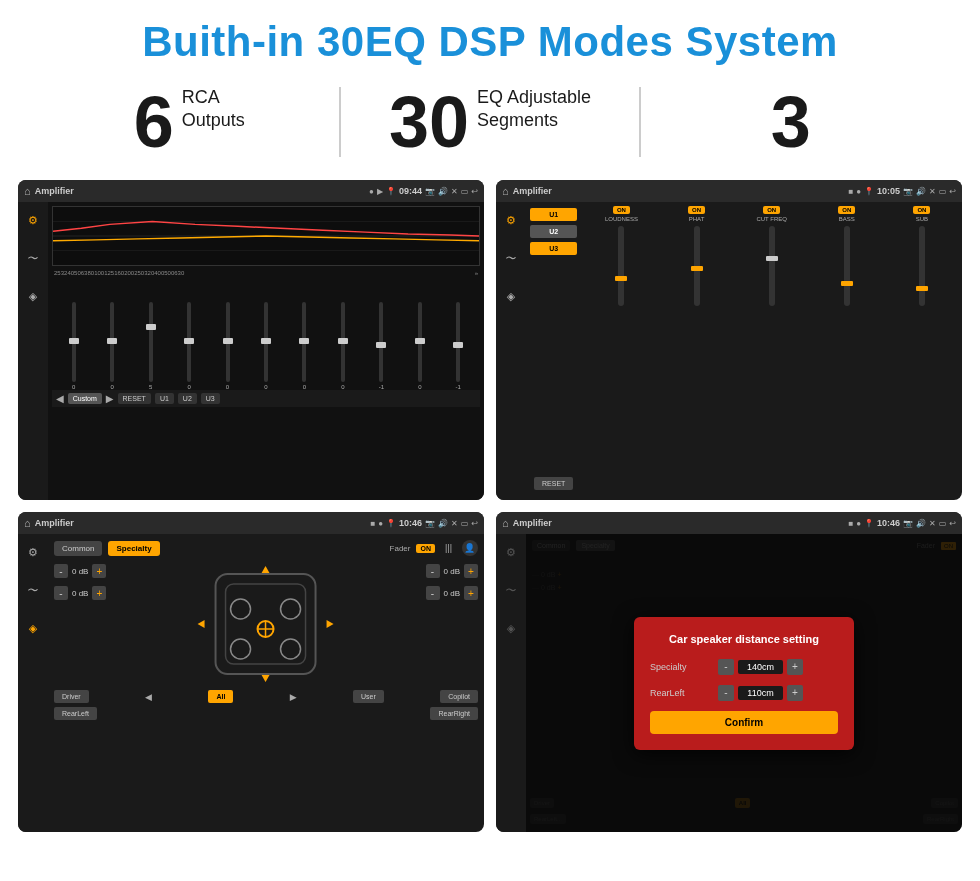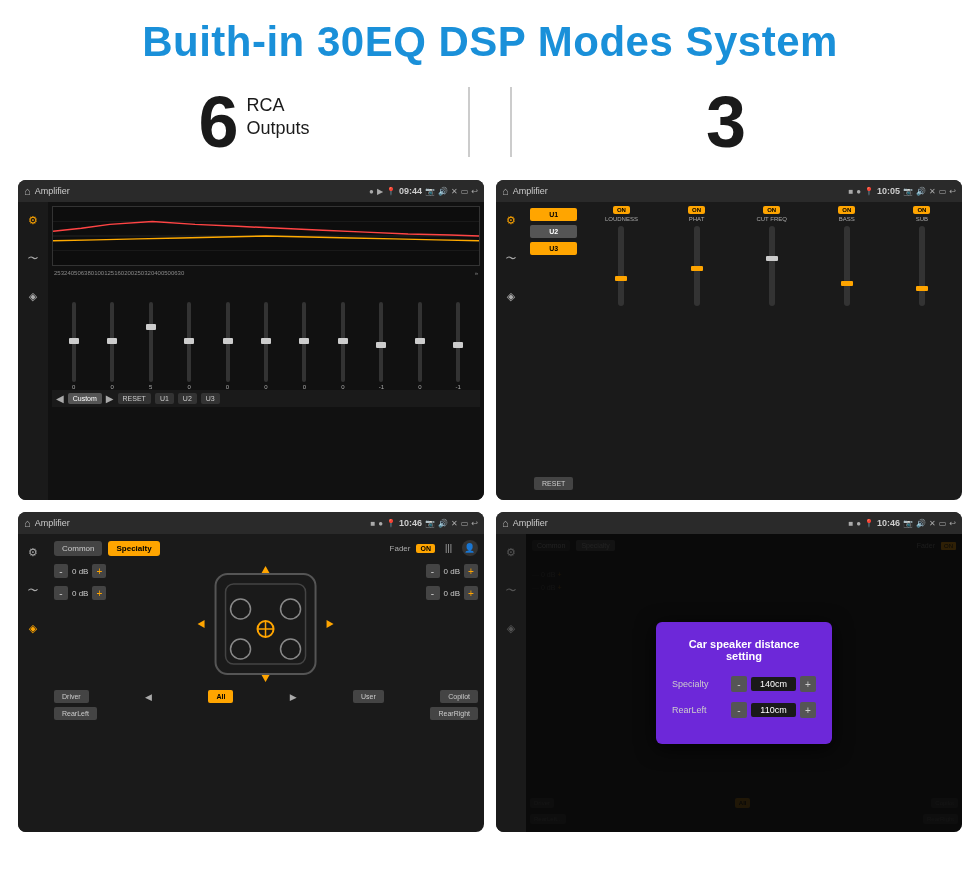--- a/index.html
+++ b/index.html
@@ -40,21 +40,20 @@
       font-size: 72px;
       font-weight: 900;
       color: #1a1a1a;
       line-height: 1;
     }
 
     .stat-text {
       font-size: 18px;
       color: #1a1a1a;
       font-weight: 500;
-      margin-top: 8px;
       line-height: 1.3;
     }
 
     .stat-divider {
       width: 2px;
       height: 70px;
       background: #cccccc;
       margin: 0 20px;
       align-self: center;
     }
@@ -77,21 +76,21 @@
 
     
     .status-bar {
       display: flex;
       align-items: center;
       background: #2a2a2a;
       height: 22px;
       padding: 0 6px;
       gap: 4px;
     }
-    .sb-app { font-size: 9px; color: #ccc; font-weight: normal; flex: 1; }
+    .sb-app { font-size: 9px; color: #ccc; font-weight: bold; flex: 1; }
     .sb-icons { font-size: 8px; color: #aaa; display: flex; gap: 3px; align-items: center; }
     .sb-time { font-size: 9px; color: #ccc; font-weight: bold; }
 
     
     .eq-screen {
       display: flex;
       height: calc(100% - 22px);
     }
 
     .eq-sidebar {
@@ -443,24 +442,24 @@
       position: absolute;
       inset: 0;
       background: rgba(0,0,0,0.6);
       display: flex;
       align-items: center;
       justify-content: center;
       left: 30px;
     }
 
     .dlg-modal {
-      background: #6d28d9;
+      background: #b91c1c;
       border-radius: 6px;
       padding: 16px;
-      width: 176px;
+      width: 220px;
       box-shadow: 0 4px 20px rgba(0,0,0,0.8);
     }
 
     .dlg-title {
       font-size: 11px;
       color: #fff;
       text-align: center;
       margin-bottom: 14px;
       font-weight: bold;
     }
@@ -532,20 +531,24 @@
 <body>
 
 <h1 class="main-title">Buith-in 30EQ DSP Modes System</h1>
 
 <div class="stats-row">
   <div class="stat-item">
     <span class="stat-number">6</span>
     <span class="stat-text">RCA<br>Outputs</span>
   </div>
   <div class="stat-divider"></div>
+  <div class="stat-item">
+    <span class="stat-number">30</span>
+    <span class="stat-text">EQ Adjustable<br>Segments</span>
+  </div>
   <div class="stat-divider"></div>
   <div class="stat-item">
     <span class="stat-number">3</span>
   </div>
 </div>
 
 <div class="screens-grid">
 
   <div class="screen-panel">
 
@@ -939,18 +942,19 @@
 
           <div class="dlg-row">
             <span class="dlg-row-label">RearLeft</span>
             <div class="dlg-stepper">
               <div class="dlg-step-btn">-</div>
               <div class="dlg-value">110cm</div>
               <div class="dlg-step-btn">+</div>
             </div>
           </div>
 
+          <div class="dlg-confirm-btn">Confirm</div>
         </div>
       </div>
     </div>
   </div>
 
 </div>
 
 </body></html>

